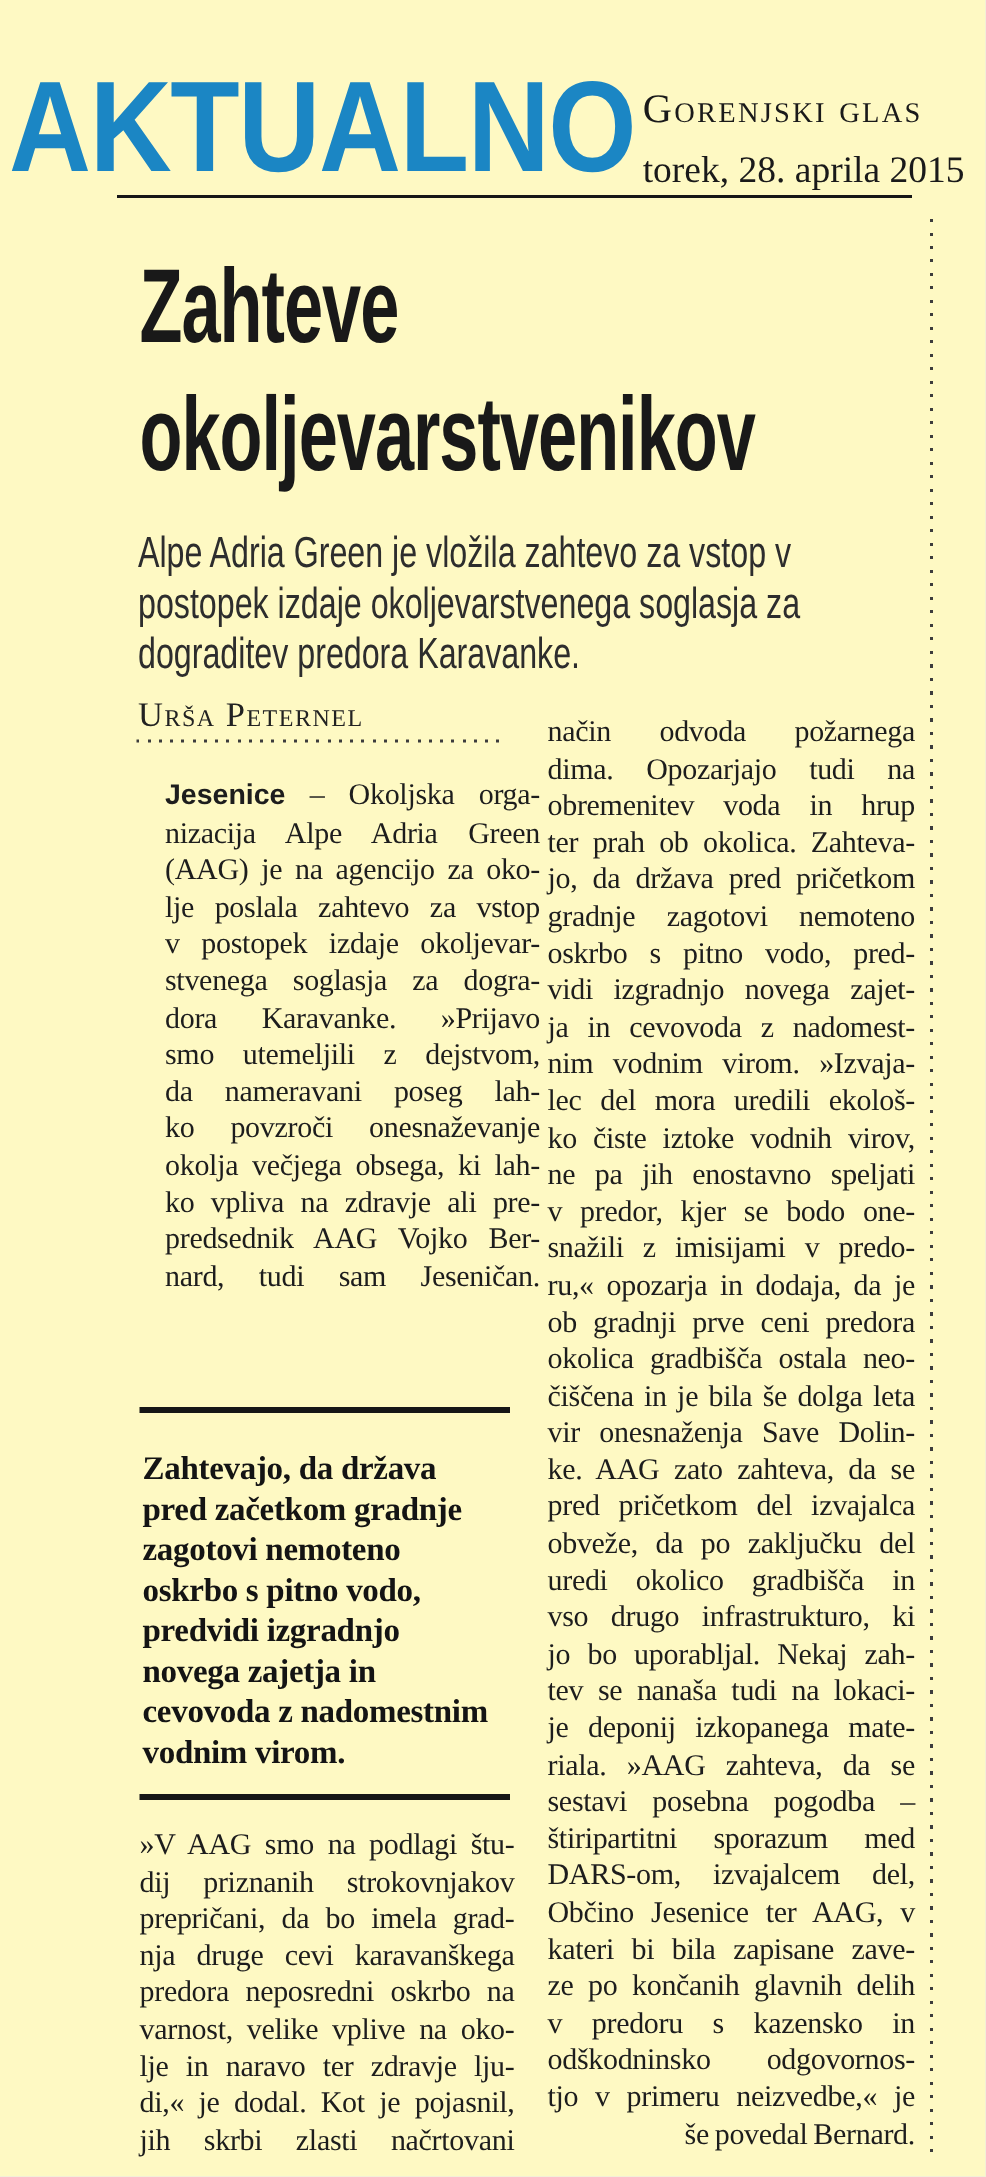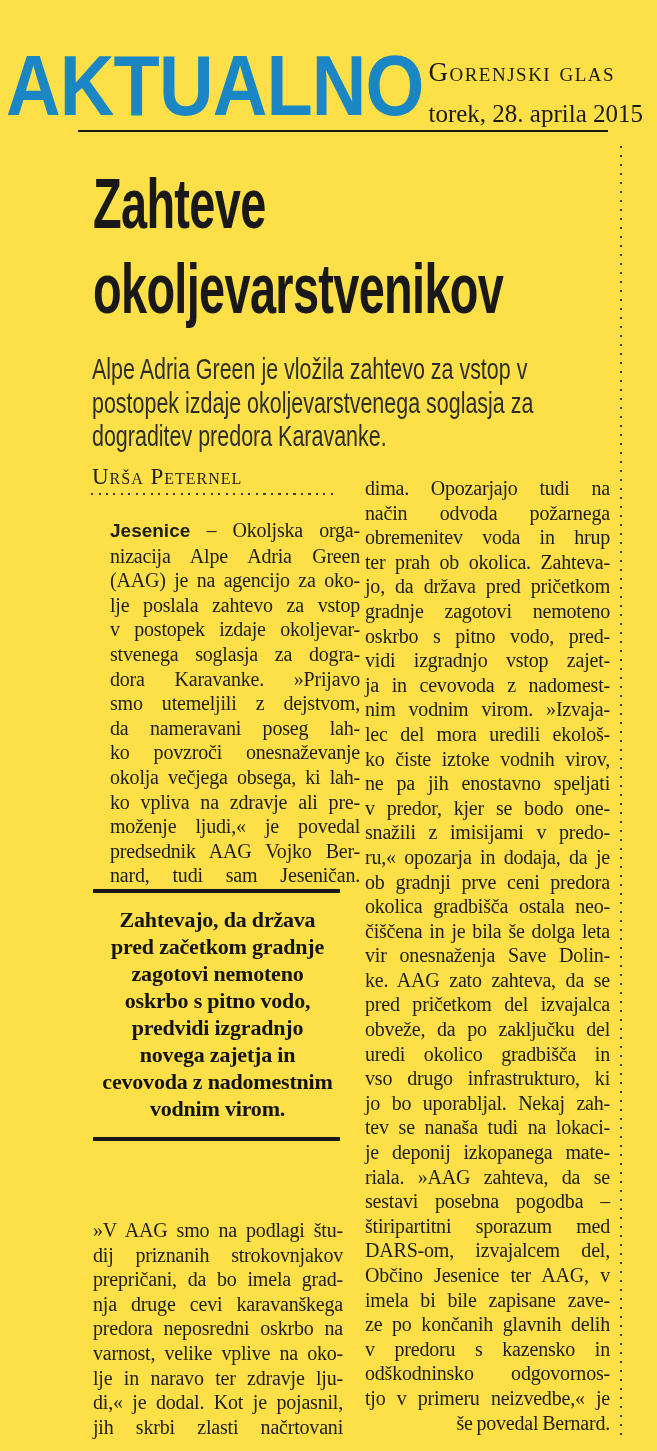--- a/index.html
+++ b/index.html
@@ -1,20 +1,20 @@
 <!DOCTYPE html>
 <html><head>
 <meta charset="utf-8">
 <style>
   html,body{margin:0;padding:0;background:#e9e9e7;}
   .page{
     position:relative;
     width:657px;height:1451px;
     margin:0 auto;
-    background:#fde047;
+    background:#fef9c3;
     overflow:hidden;
     font-family:"Liberation Serif", serif;
     color:#1d1d1d;
   }
   
   .section-label{
     position:absolute;left:6px;top:42px;
     font-family:"Liberation Sans", sans-serif;
     font-weight:bold;font-size:86px;line-height:86px;
     letter-spacing:-1px;white-space:nowrap;
@@ -68,24 +68,23 @@
   .left-para2{position:absolute;left:93px;top:1218px;width:250px;}
   .right-col{position:absolute;left:365px;top:476px;width:245px;}
   .jline{text-align:justify;text-align-last:justify;white-space:nowrap;}
   .lline{text-align:right;white-space:nowrap;}
   .dateline{
     font-family:"Liberation Sans", sans-serif;
     font-weight:bold;font-size:19px;letter-spacing:0;
   }
   
   .pull-quote{
-    position:absolute;left:93px;top:889px;width:247px;
+    position:absolute;left:93px;top:938px;width:247px;
     border-top:4px solid #161616;border-bottom:4px solid #161616;
-    padding:13px 0 15px 0;
-    text-align:center;
+    padding:23px 0 15px 0;
   }
   .qline{
     font-weight:bold;font-size:22px;line-height:27px;
     letter-spacing:-0.2px;color:#141414;white-space:nowrap;padding-left:2px;
   }
 </style>
 </head>
 <body>
 
 <div class="page">
@@ -121,21 +120,20 @@
         <div class="jline">(AAG) je na agencijo za oko-</div>
         <div class="jline">lje poslala zahtevo za vstop</div>
         <div class="jline">v postopek izdaje okoljevar-</div>
         <div class="jline">stvenega soglasja za dogra-</div>
         <div class="jline">dora Karavanke. »Prijavo</div>
         <div class="jline">smo utemeljili z dejstvom,</div>
         <div class="jline">da nameravani poseg lah-</div>
         <div class="jline">ko povzroči onesnaževanje</div>
         <div class="jline">okolja večjega obsega, ki lah-</div>
         <div class="jline">ko vpliva na zdravje ali pre-</div>
-        <div class="jline">moženje ljudi,« je povedal</div>
         <div class="jline">predsednik AAG Vojko Ber-</div>
         <div class="jline">nard, tudi sam Jeseničan.</div>
       </div>
   </div>
 
   <div class="pull-quote">
       <div class="qline">Zahtevajo, da država</div>
       <div class="qline">pred začetkom gradnje</div>
       <div class="qline">zagotovi nemoteno</div>
       <div class="qline">oskrbo s pitno vodo,</div>
@@ -151,28 +149,28 @@
       <div class="jline">prepričani, da bo imela grad-</div>
       <div class="jline">nja druge cevi karavanškega</div>
       <div class="jline">predora neposredni oskrbo na</div>
       <div class="jline">varnost, velike vplive na oko-</div>
       <div class="jline">lje in naravo ter zdravje lju-</div>
       <div class="jline">di,« je dodal. Kot je pojasnil,</div>
       <div class="jline">jih skrbi zlasti načrtovani</div>
     </div>
 
   <div class="col right-col">
+      <div class="jline">način odvoda požarnega</div>
       <div class="jline">dima. Opozarjajo tudi na</div>
-      <div class="jline">način odvoda požarnega</div>
       <div class="jline">obremenitev voda in hrup</div>
       <div class="jline">ter prah ob okolica. Zahteva-</div>
       <div class="jline">jo, da država pred pričetkom</div>
       <div class="jline">gradnje zagotovi nemoteno</div>
       <div class="jline">oskrbo s pitno vodo, pred-</div>
-      <div class="jline">vidi izgradnjo vstop zajet-</div>
+      <div class="jline">vidi izgradnjo novega zajet-</div>
       <div class="jline">ja in cevovoda z nadomest-</div>
       <div class="jline">nim vodnim virom. »Izvaja-</div>
       <div class="jline">lec del mora uredili ekološ-</div>
       <div class="jline">ko čiste iztoke vodnih virov,</div>
       <div class="jline">ne pa jih enostavno speljati</div>
       <div class="jline">v predor, kjer se bodo one-</div>
       <div class="jline">snažili z imisijami v predo-</div>
       <div class="jline">ru,« opozarja in dodaja, da je</div>
       <div class="jline">ob gradnji prve ceni predora</div>
       <div class="jline">okolica gradbišča ostala neo-</div>
@@ -184,21 +182,21 @@
       <div class="jline">uredi okolico gradbišča in</div>
       <div class="jline">vso drugo infrastrukturo, ki</div>
       <div class="jline">jo bo uporabljal. Nekaj zah-</div>
       <div class="jline">tev se nanaša tudi na lokaci-</div>
       <div class="jline">je deponij izkopanega mate-</div>
       <div class="jline">riala. »AAG zahteva, da se</div>
       <div class="jline">sestavi posebna pogodba –</div>
       <div class="jline">štiripartitni sporazum med</div>
       <div class="jline">DARS-om, izvajalcem del,</div>
       <div class="jline">Občino Jesenice ter AAG, v</div>
-      <div class="jline">imela bi bile zapisane zave-</div>
+      <div class="jline">kateri bi bila zapisane zave-</div>
       <div class="jline">ze po končanih glavnih delih</div>
       <div class="jline">v predoru s kazensko in</div>
       <div class="jline">odškodninsko odgovornos-</div>
       <div class="jline">tjo v primeru neizvedbe,« je</div>
       <div class="lline">še povedal Bernard.</div>
     </div>
 
 </div>
 
 </body></html>

